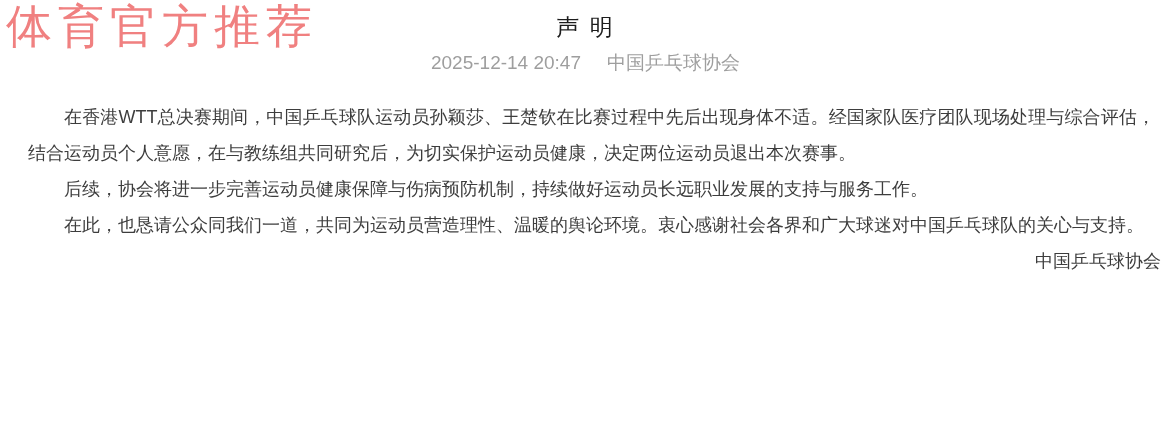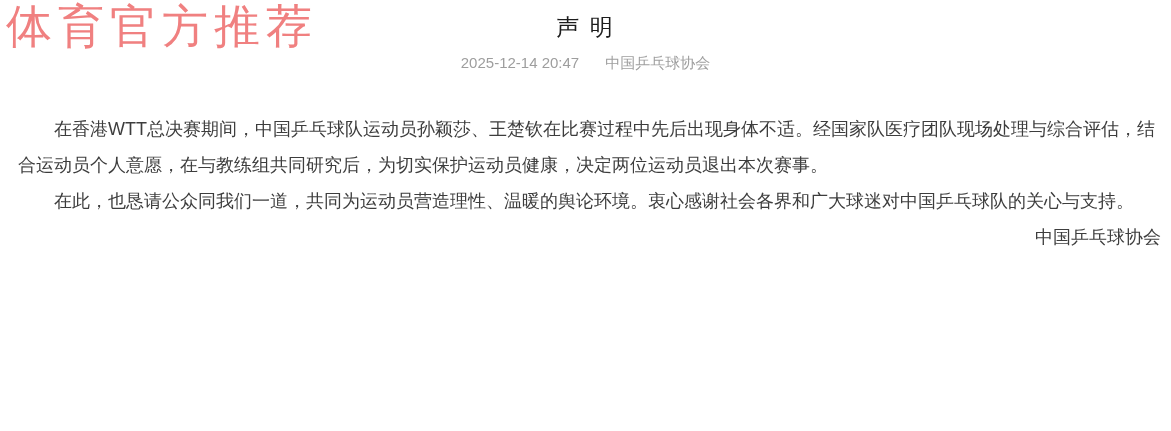--- a/index.html
+++ b/index.html
@@ -32,28 +32,28 @@
   }
   .title {
     font-size: 23px;
     line-height: 30px;
     font-weight: normal;
     color: #1d1d1d;
     letter-spacing: 2px;
   }
   .meta {
     margin-top: 10px;
-    font-size: 15px;
+    font-size: 19px;
     line-height: 21px;
     color: #9e9e9e;
   }
   .meta .source { margin-left: 26px; }
   .article {
-    margin-top: 38px;
-    padding: 0 16px 0 18px;
+    margin-top: 26px;
+    padding: 0 16px 0 28px;
     font-size: 18px;
     line-height: 36px;
     color: #3d3d3d;
     text-align: justify;
   }
   .article p {
     margin: 0;
     text-indent: 2em;
   }
   .signature {
@@ -73,20 +73,21 @@
 
   <div class="header">
     <div class="title">声 明</div>
     <div class="meta">
       <span class="date">2025-12-14 20:47</span><span class="source">中国乒乓球协会</span>
     </div>
   </div>
 
   <div class="article">
     <p>在香港WTT总决赛期间，中国乒乓球队运动员孙颖莎、王楚钦在比赛过程中先后出现身体不适。经国家队医疗团队现场处理与综合评估，结合运动员个人意愿，在与教练组共同研究后，为切实保护运动员健康，决定两位运动员退出本次赛事。</p>
+    <p>后续，协会将进一步完善运动员健康保障与伤病预防机制，持续做好运动员长远职业发展的支持与服务工作。</p>
     <p>在此，也恳请公众同我们一道，共同为运动员营造理性、温暖的舆论环境。衷心感谢社会各界和广大球迷对中国乒乓球队的关心与支持。</p>
   </div>
 
   <div class="signature">
     <div>中国乒乓球协会</div>
   </div>
 
 </div>
 
 </body></html>

